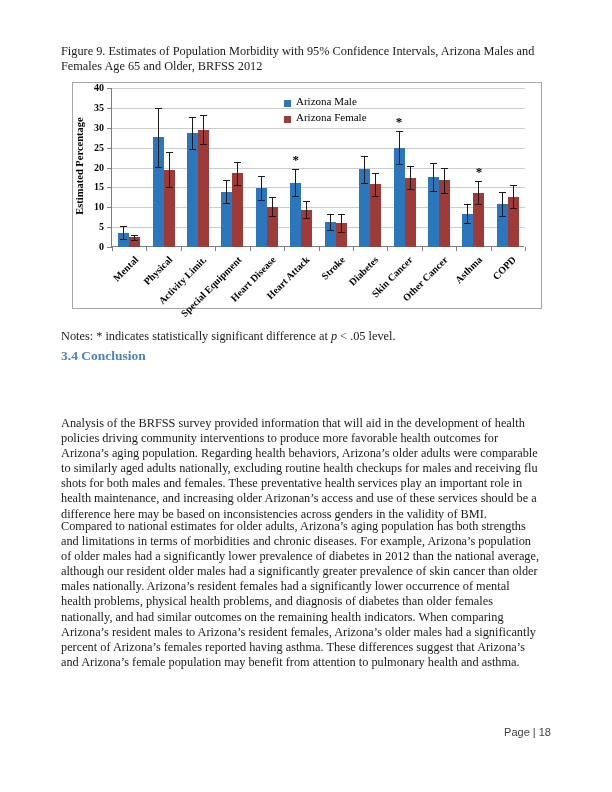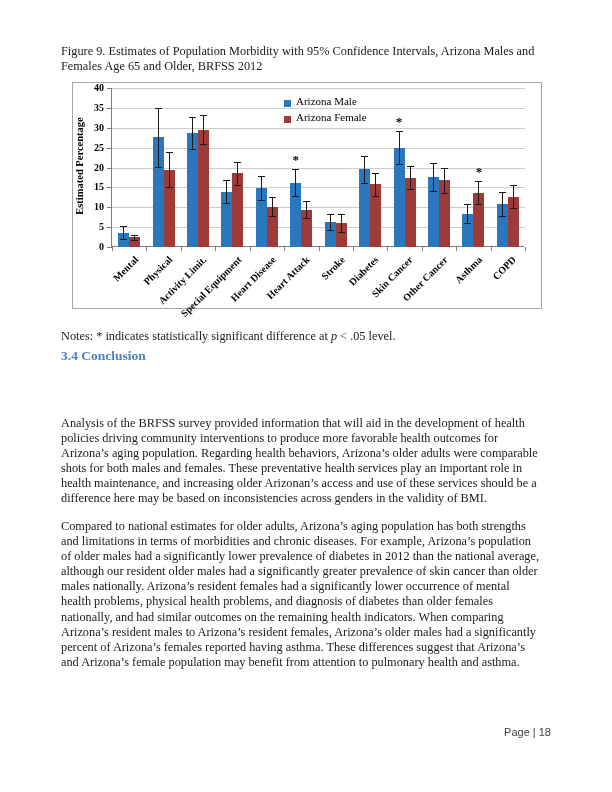--- a/index.html
+++ b/index.html
@@ -254,20 +254,21 @@
   <div class="notes">
     <span>Notes: * indicates statistically significant difference at </span><i>p</i><span> &lt; .05 level.</span>
   </div>
 
   <div class="heading">3.4 Conclusion</div>
 
   <div class="para p1">
       <div class="line">Analysis of the BRFSS survey provided information that will aid in the development of health</div>
       <div class="line">policies driving community interventions to produce more favorable health outcomes for</div>
       <div class="line">Arizona’s aging population. Regarding health behaviors, Arizona’s older adults were comparable</div>
+      <div class="line">to similarly aged adults nationally, excluding routine health checkups for males and receiving flu</div>
       <div class="line">shots for both males and females. These preventative health services play an important role in</div>
       <div class="line">health maintenance, and increasing older Arizonan’s access and use of these services should be a</div>
       <div class="line">difference here may be based on inconsistencies across genders in the validity of BMI.</div>
     </div>
 
   <div class="para p2">
       <div class="line">Compared to national estimates for older adults, Arizona’s aging population has both strengths</div>
       <div class="line">and limitations in terms of morbidities and chronic diseases. For example, Arizona’s population</div>
       <div class="line">of older males had a significantly lower prevalence of diabetes in 2012 than the national average,</div>
       <div class="line">although our resident older males had a significantly greater prevalence of skin cancer than older</div>

